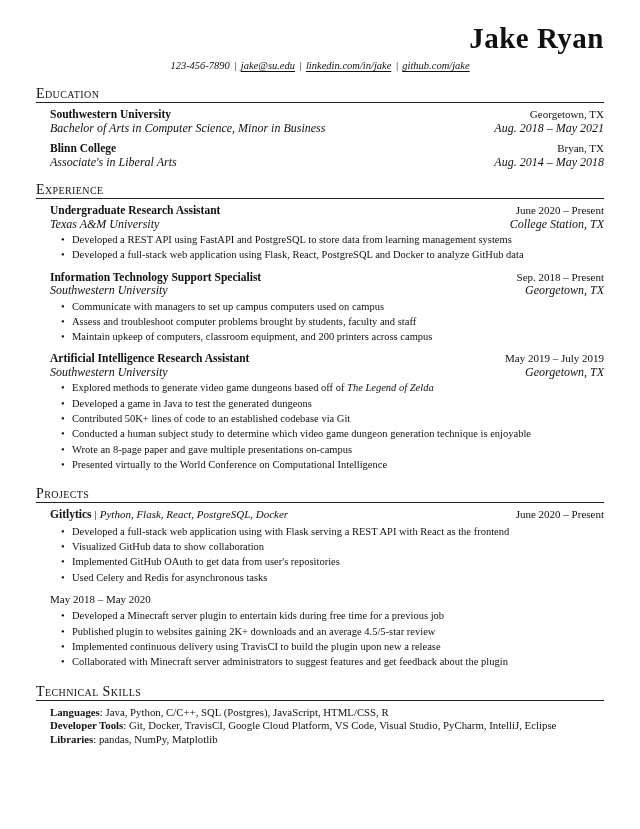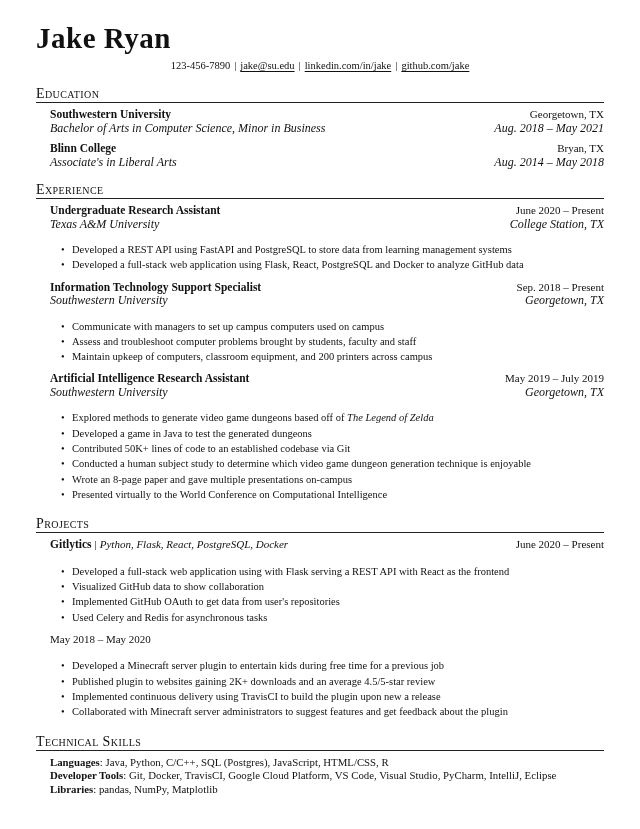--- a/index.html
+++ b/index.html
@@ -5,40 +5,40 @@
   * { margin: 0; padding: 0; box-sizing: border-box; }
   html, body { background: #ffffff; }
   body {
     width: 640px; height: 829px; overflow: hidden;
     color: #111111;
     font-family: "Liberation Serif", serif;
   }
   .page { padding: 23px 36px 0 36px; }
 
   
-  .name { text-align: left; font-size: 29px; font-weight: 700; line-height: 31px; letter-spacing: 0.5px; }
-  .contact { text-align: center; font-size: 10.5px; margin-top: 5px; line-height: 13px; }
+  .name { text-align: right; font-size: 29px; font-weight: 700; line-height: 31px; letter-spacing: 0.5px; }
+  .contact { text-align: center; font-size: 10.5px; margin-top: 5px; line-height: 13px; font-style: italic; }
   .contact .link { text-decoration: underline; text-underline-offset: 2px; }
   .contact .sep { margin: 0 4px; }
 
   
   .sec { margin-top: 14px; }
   .sec-title {
     font-variant: small-caps; font-size: 14px; letter-spacing: 0.4px;
     border-bottom: 1px solid #222; padding-bottom: 1px; line-height: 15px;
   }
   .sec-body { padding: 5px 0 0 14px; }
   .entry + .entry { margin-top: 8px; }
 
   .row { display: flex; justify-content: space-between; align-items: flex-start; }
   .ttl { font-weight: 700; font-size: 11.5px; line-height: 13.5px; }
   .rt  { font-size: 11px; line-height: 13.5px; white-space: nowrap; }
   .sub { font-style: italic; font-size: 12px; line-height: 12.5px; }
 
-  ul.bullets { margin-top: 12px; padding-left: 22px; list-style: none; }
+  ul.bullets { margin-top: 2px; padding-left: 22px; list-style: none; }
   ul.bullets li { font-size: 10.5px; line-height: 15.3px; position: relative; }
   ul.bullets li::before { content: "\2022"; position: absolute; left: -11px; font-size: 10.5px; }
   .it { font-style: italic; }
 
   .proj-head { font-size: 11px; }
   .proj-name { font-weight: 700; font-size: 11.5px; }
   .proj-sep { margin: 0 3px; }
   .proj-tech { font-style: italic; }
 
   .skills-line { font-size: 10.8px; line-height: 13.6px; }

